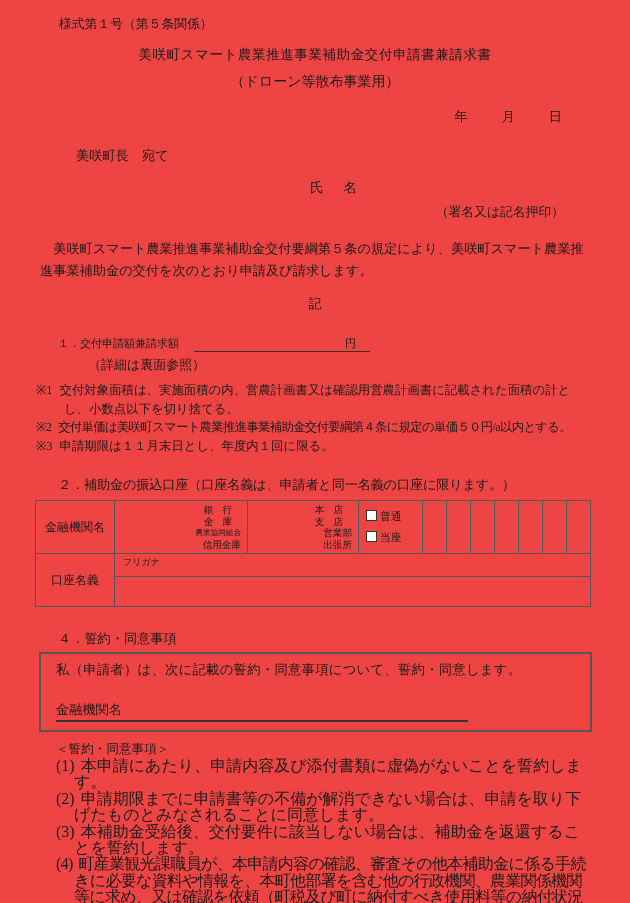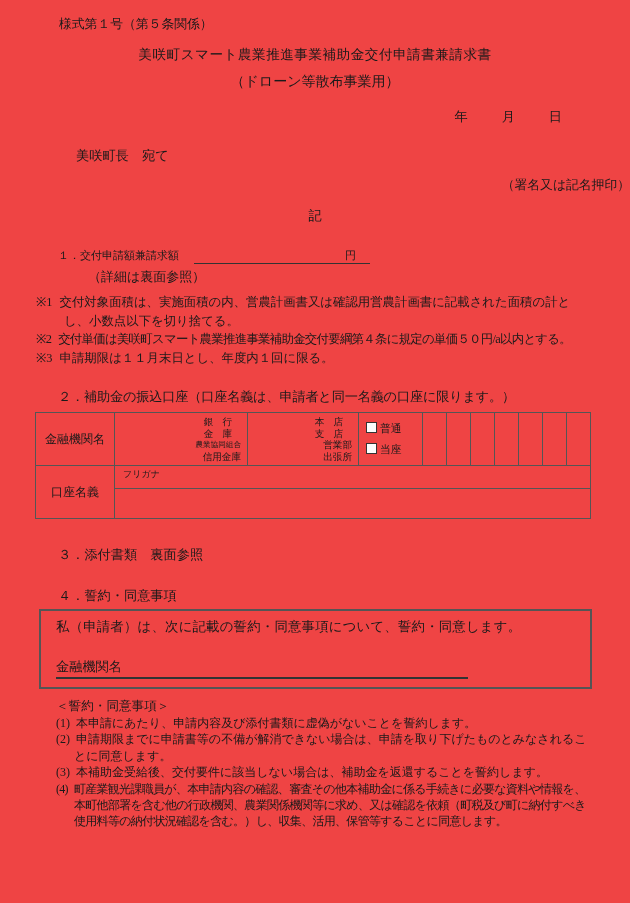--- a/index.html
+++ b/index.html
@@ -17,21 +17,21 @@
   .form-no{margin:16px 0 0 59px;font-size:12.8px;}
   .doc-title{margin-top:13px;text-align:center;font-size:13.6px;letter-spacing:.5px;}
   .doc-subtitle{margin-top:9px;text-align:center;font-size:14px;}
   .date-line{margin-top:17px;text-align:right;padding-right:68px;font-size:13.2px;}
   .date-line span{margin-left:34px;}
   .addressee{margin:21px 0 0 76px;font-size:13.2px;}
   .applicant{margin:12px 0 0 245px;font-size:13.4px;line-height:22px;}
   .applicant .row2{margin-left:65px;}
   .gap{display:inline-block;width:22px;}
   .gap-s{display:inline-block;width:20px;}
-  .seal-note{margin-top:5px;text-align:right;font-size:12.8px;}
+  .seal-note{margin-top:5px;text-align:right;padding-right:66px;font-size:12.8px;}
   .intro{margin:17px 40px 0 40px;line-height:22px;font-size:13.2px;text-indent:1em;}
   .ki{margin-top:13px;text-align:center;font-size:13.2px;}
 
   .sec1-row{margin:23px 0 0 58px;display:flex;font-size:11px;}
   .amount-line{
     display:flex;justify-content:flex-end;align-items:flex-end;
     width:176px;margin-left:15px;
     border-bottom:1px solid #333;
   }
   .amount-line .yen{margin-right:14px;}
@@ -76,43 +76,45 @@
     padding:7px 14px 8px 15px;
   }
   .declaration{font-size:13.4px;letter-spacing:.2px;}
   .sig-line{
     margin-top:22px;width:412px;
     border-bottom:2px solid #333;
     font-size:13.2px;padding-bottom:1px;
   }
   .pledges{margin:9px 0 0 56px;width:537px;}
   .pledges-heading{font-size:12.6px;line-height:17px;}
-  .pledge{padding-left:18px;text-indent:-18px;font-size:12px;line-height:16.4px;}
+  .pledge{padding-left:18px;text-indent:-18px;font-size:16px;line-height:16.4px;}
   .pledge .mark{margin-right:6px;}
 </style>
 </head>
 <body>
 
 <div class="page">
 
   <div class="form-no">様式第１号（第５条関係）</div>
   <div class="doc-title">美咲町スマート農業推進事業補助金交付申請書兼請求書</div>
   <div class="doc-subtitle">（ドローン等散布事業用）</div>
 
   <div class="date-line">
     <span>年</span><span>月</span><span>日</span>
   </div>
 
   <div class="addressee">美咲町長　宛て</div>
 
   <div class="applicant">
+    <div class="row2"><span>氏</span><span class="gap-s"></span><span>名</span></div>
   </div>
 
   <div class="seal-note">（署名又は記名押印）</div>
 
+  <div class="intro">美咲町スマート農業推進事業補助金交付要綱第５条の規定により、美咲町スマート農業推進事業補助金の交付を次のとおり申請及び請求します。</div>
 
   <div class="ki">記</div>
 
   <div class="sec1-row">
     <span>１．交付申請額兼請求額</span>
     <span class="amount-line">
       <span></span>
       <span class="yen">円</span>
     </span>
   </div>
@@ -163,21 +165,20 @@
     <tr class="r-furi">
       <td class="c-holder" rowspan="2"><span>口座名義</span></td>
       <td colspan="10" class="c-furi"><span>フリガナ</span><span></span></td>
     </tr>
     <tr class="r-name">
       <td colspan="10" class="c-name"><span></span></td>
     </tr>
   </tbody>
     </table>
 
-  <div class="sec-heading sec3-heading">３．添付書類　裏面参照</div>
 
   <div class="sec-heading sec4-heading">４．誓約・同意事項</div>
 
   <div class="pledge-box">
     <div class="declaration">私（申請者）は、次に記載の誓約・同意事項について、誓約・同意します。</div>
     <div class="sig-line"><span>金融機関名</span><span></span></div>
   </div>
 
   <div class="pledges">
     <div class="pledges-heading">＜誓約・同意事項＞</div>

